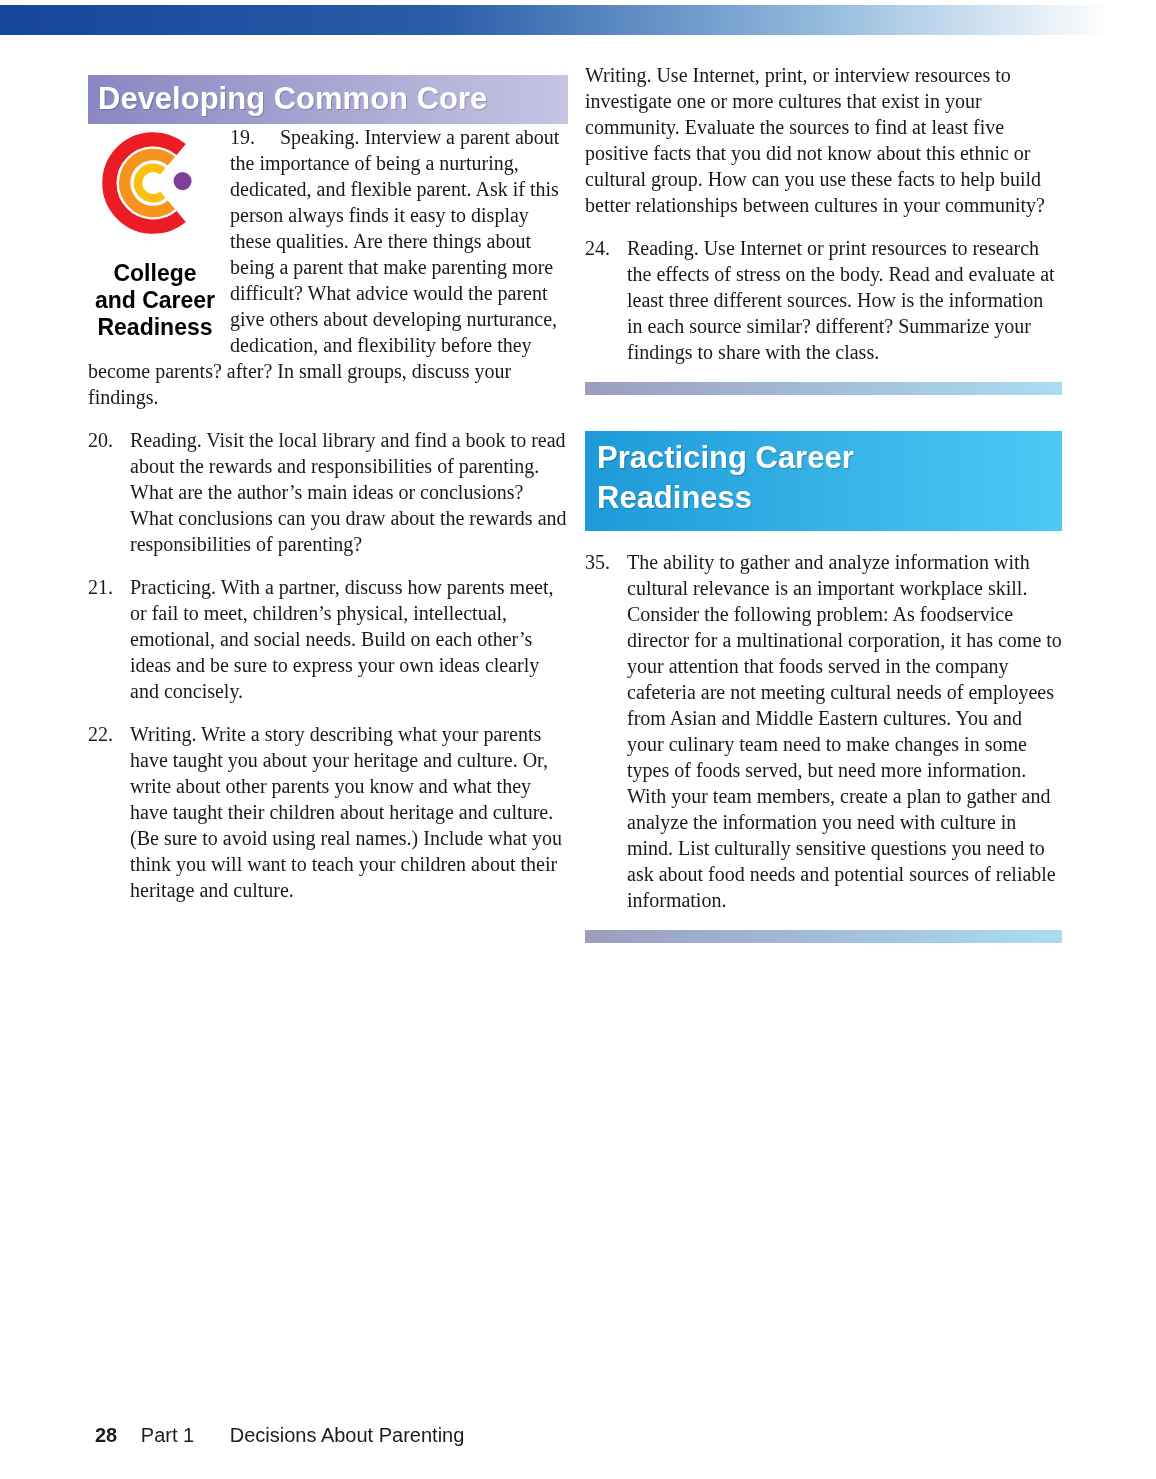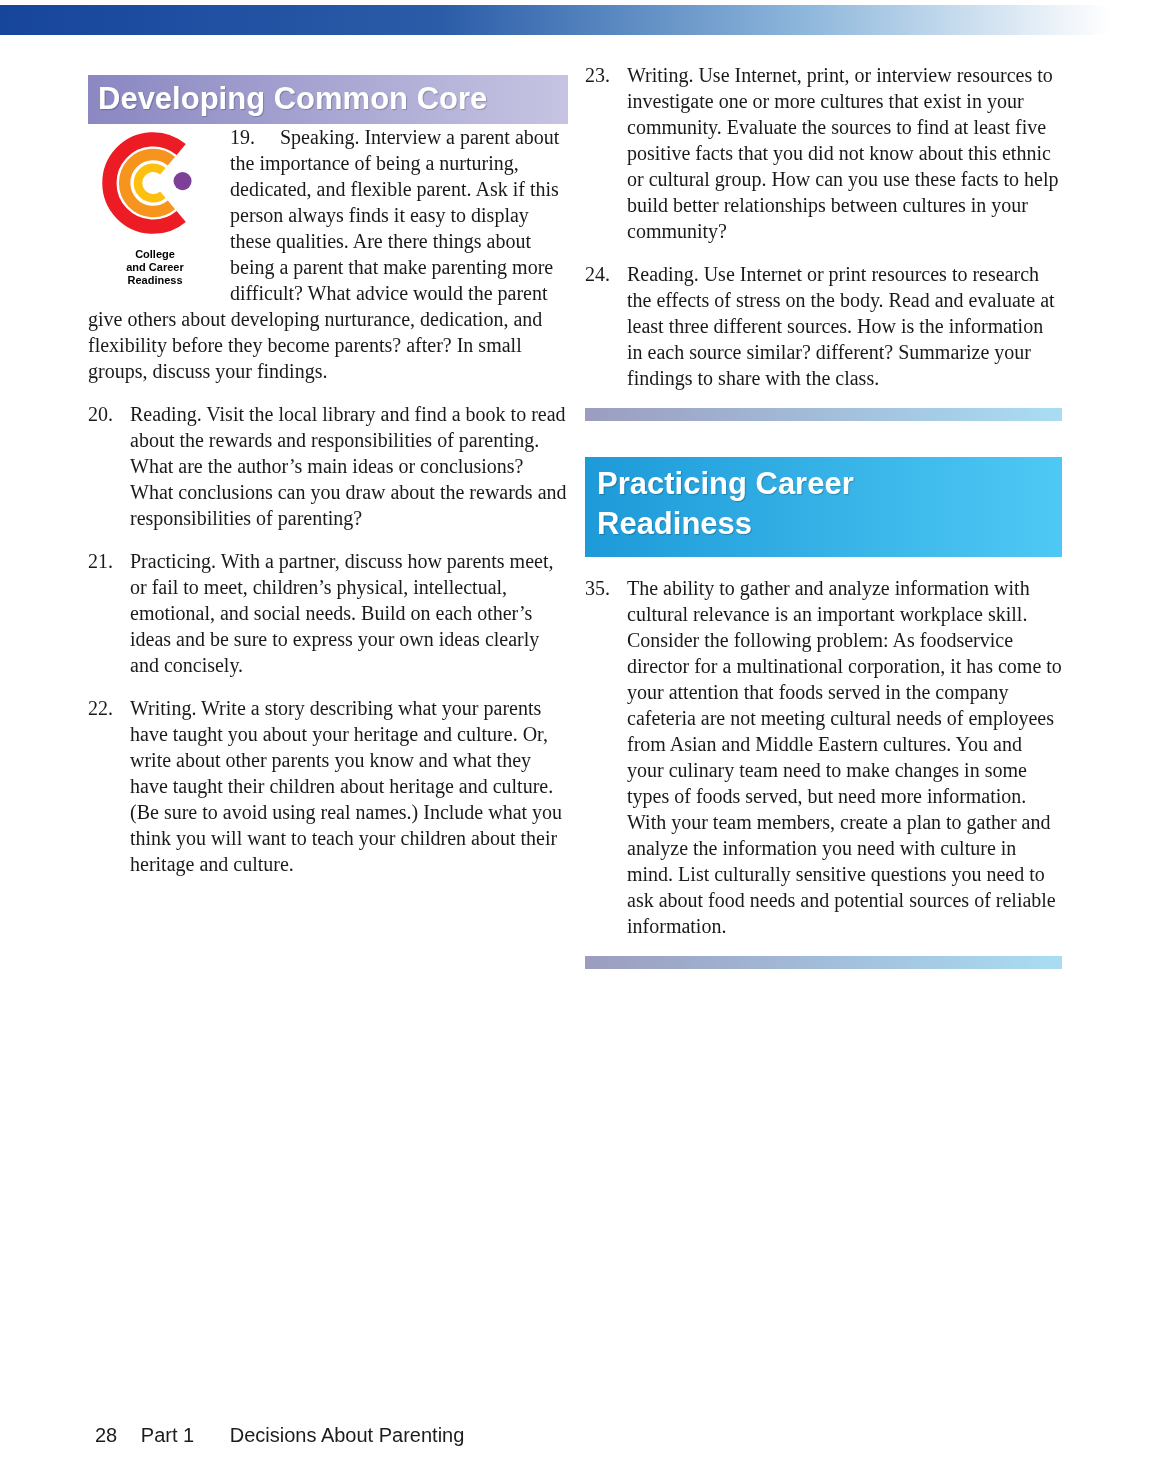--- a/index.html
+++ b/index.html
@@ -81,45 +81,45 @@
     text-align: center;
   }
   .ccr-arcs { display: block; margin: 0 auto; }
   .arc-outer  { fill: none; stroke: var(--logo_red, #ed1c24);    stroke-width: 15; }
   .arc-middle { fill: none; stroke: var(--logo_orange, #f7941d); stroke-width: 12; }
   .arc-inner  { fill: none; stroke: var(--logo_yellow, #fdc010); stroke-width: 9; }
   .logo-dot   { fill: var(--logo_purple, #7e3f98); }
   .logo-caption {
     font-family: "Liberation Sans", sans-serif;
     font-weight: bold;
-    font-size: 11px;
+    font-size: 23px;
     line-height: 1.18;
     color: #000000;
-    margin-top: 8px;
+    margin-top: 20px;
   }
 
   
   .divider {
     height: 13px;
     background: linear-gradient(90deg,
       var(--divider_start, #9c9dbf),
       var(--divider_end, #a9ddf3));
     margin: 10px 0 0 0;
   }
   .divider.first { margin-top: 8px; }
 
   
   .footer {
     position: absolute;
     left: 95px; top: 1424px;
     font-family: "Liberation Sans", sans-serif;
     font-size: 20px;
     color: #1c1c1c;
   }
-  .footer .pgnum { font-weight: normal; }
+  .footer .pgnum { font-weight: bold; }
   .footer .part { margin-left: 18px; text-align: center; }
   .footer .chapter { margin-left: 30px; }
 </style>
 </head>
 <body>
 
 <div class="page">
 
   <div class="top-bar"></div>
 
@@ -170,21 +170,20 @@
         <span class="lead">Writing.</span>
         <span class="txt">Write a story describing what your parents have taught you about your heritage and culture. Or, write about other parents you know and what they have taught their children about heritage and culture. (Be sure to avoid using real names.) Include what you think you will want to teach your children about their heritage and culture.</span>
       </div>
     </div>
 
   </div>
 
   <div class="col col-right">
 
     <div class="item">
-      <span class="num">23.</span>
       <div class="body">
         <span class="lead">Writing.</span>
         <span class="txt">Use Internet, print, or interview resources to investigate one or more cultures that exist in your community. Evaluate the sources to find at least five positive facts that you did not know about this ethnic or cultural group. How can you use these facts to help build better relationships between cultures in your community?</span>
       </div>
     </div>
 
     <div class="item">
       <span class="num">24.</span>
       <div class="body">
         <span class="lead">Reading.</span>

